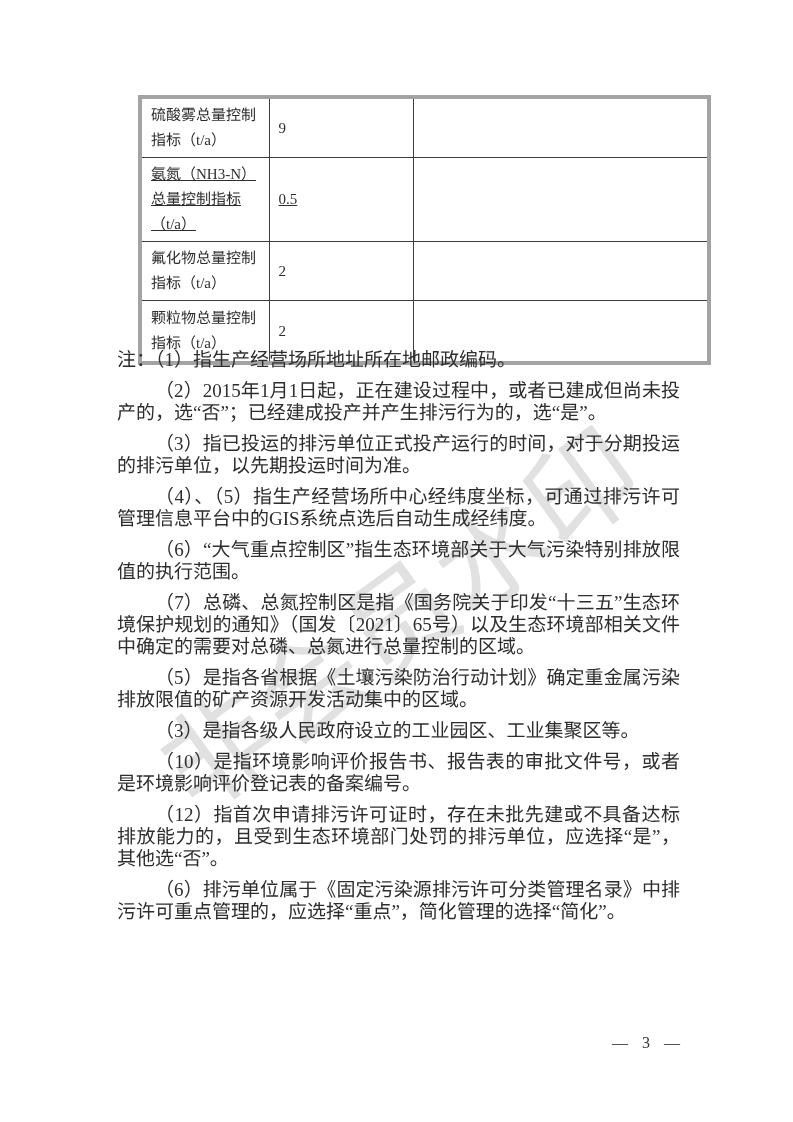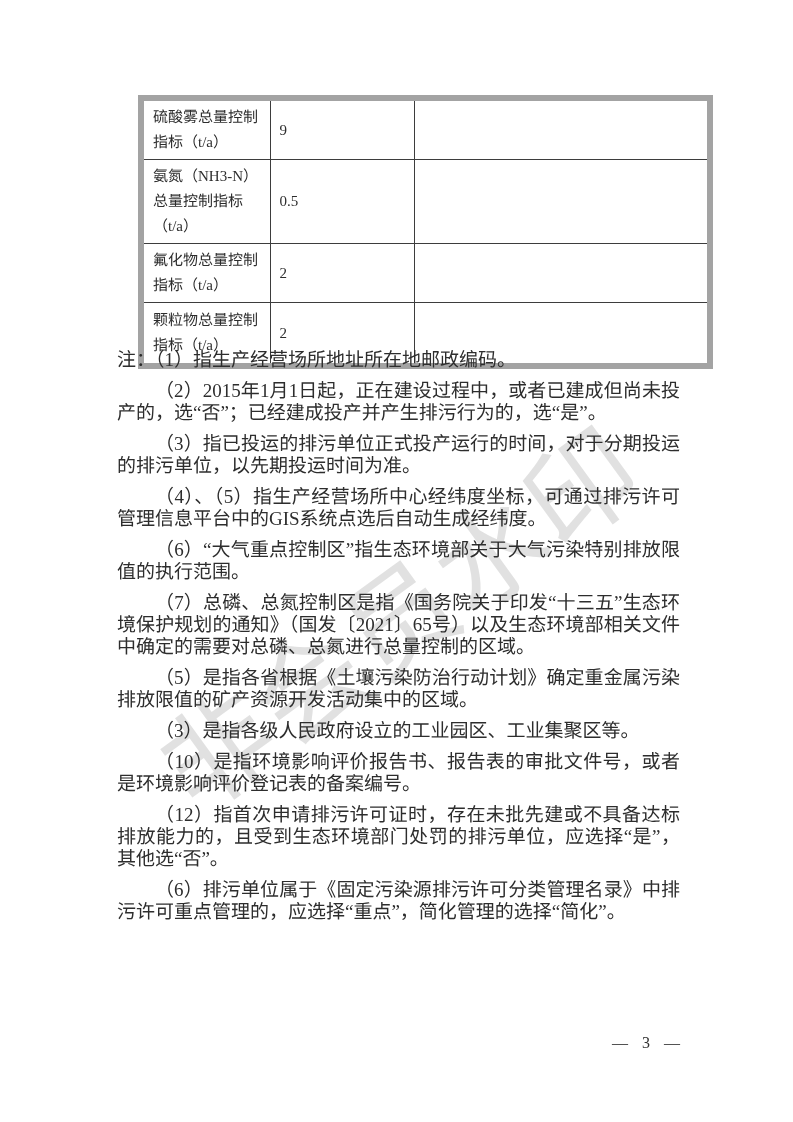--- a/index.html
+++ b/index.html
@@ -26,38 +26,38 @@
     z-index: 0;
     user-select: none;
   }
   
   table.doc-table {
     position: absolute;
     left: 138px;
     top: 95px;
     width: 569px;
     border-collapse: collapse;
-    border: 6px solid #a3a3a3;
+    border: 4px solid #a3a3a3;
     table-layout: fixed;
     z-index: 1;
   }
   table.doc-table td {
     border: 1px solid #3d3d3d;
     font-size: 15px;
     line-height: 25px;
     padding: 4px 9px;
     vertical-align: middle;
     word-break: break-all;
     overflow-wrap: anywhere;
   }
   .col-label { width: 129px; }
   .col-value { width: 144px; }
   .col-extra { width: 296px; }
   tr.row-1 td { height: 50px; }
-  tr.row-2 td { height: 69px; }
+  tr.row-2 td { height: 69px; text-decoration: underline; }
   tr.row-3 td { height: 45px; }
   tr.row-4 td { height: 52px; }
   
   .notes {
     position: absolute;
     left: 117px;
     top: 349px;
     width: 563px;
     font-size: 19px;
     line-height: 22px;

